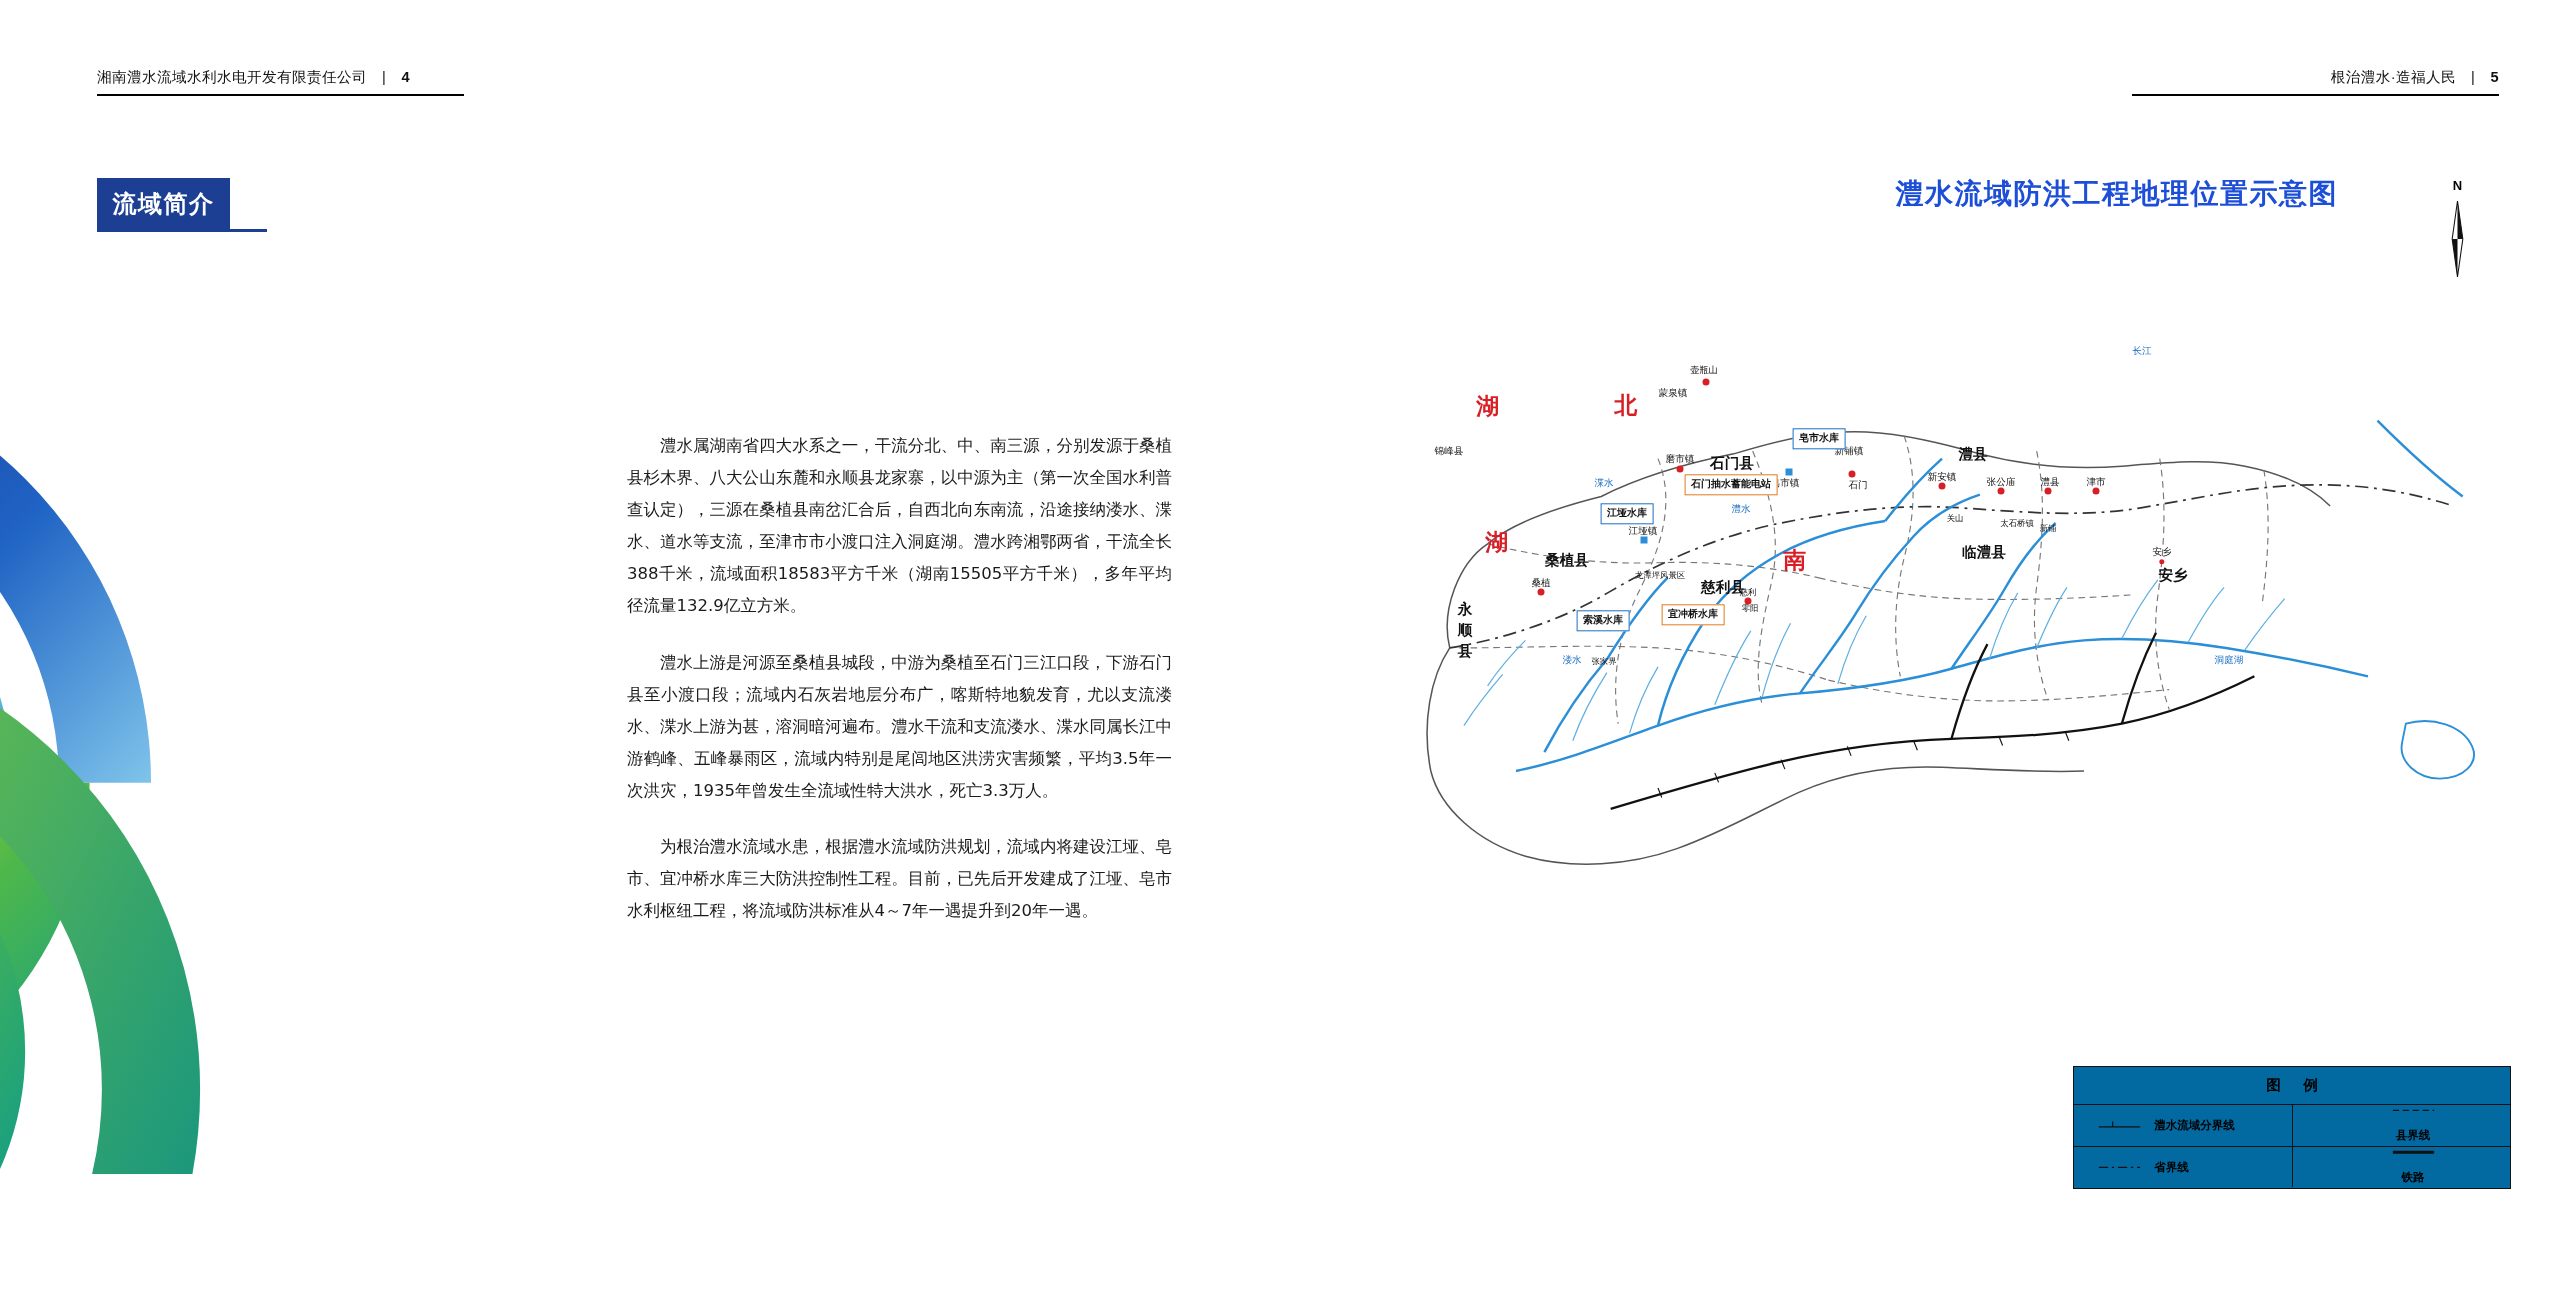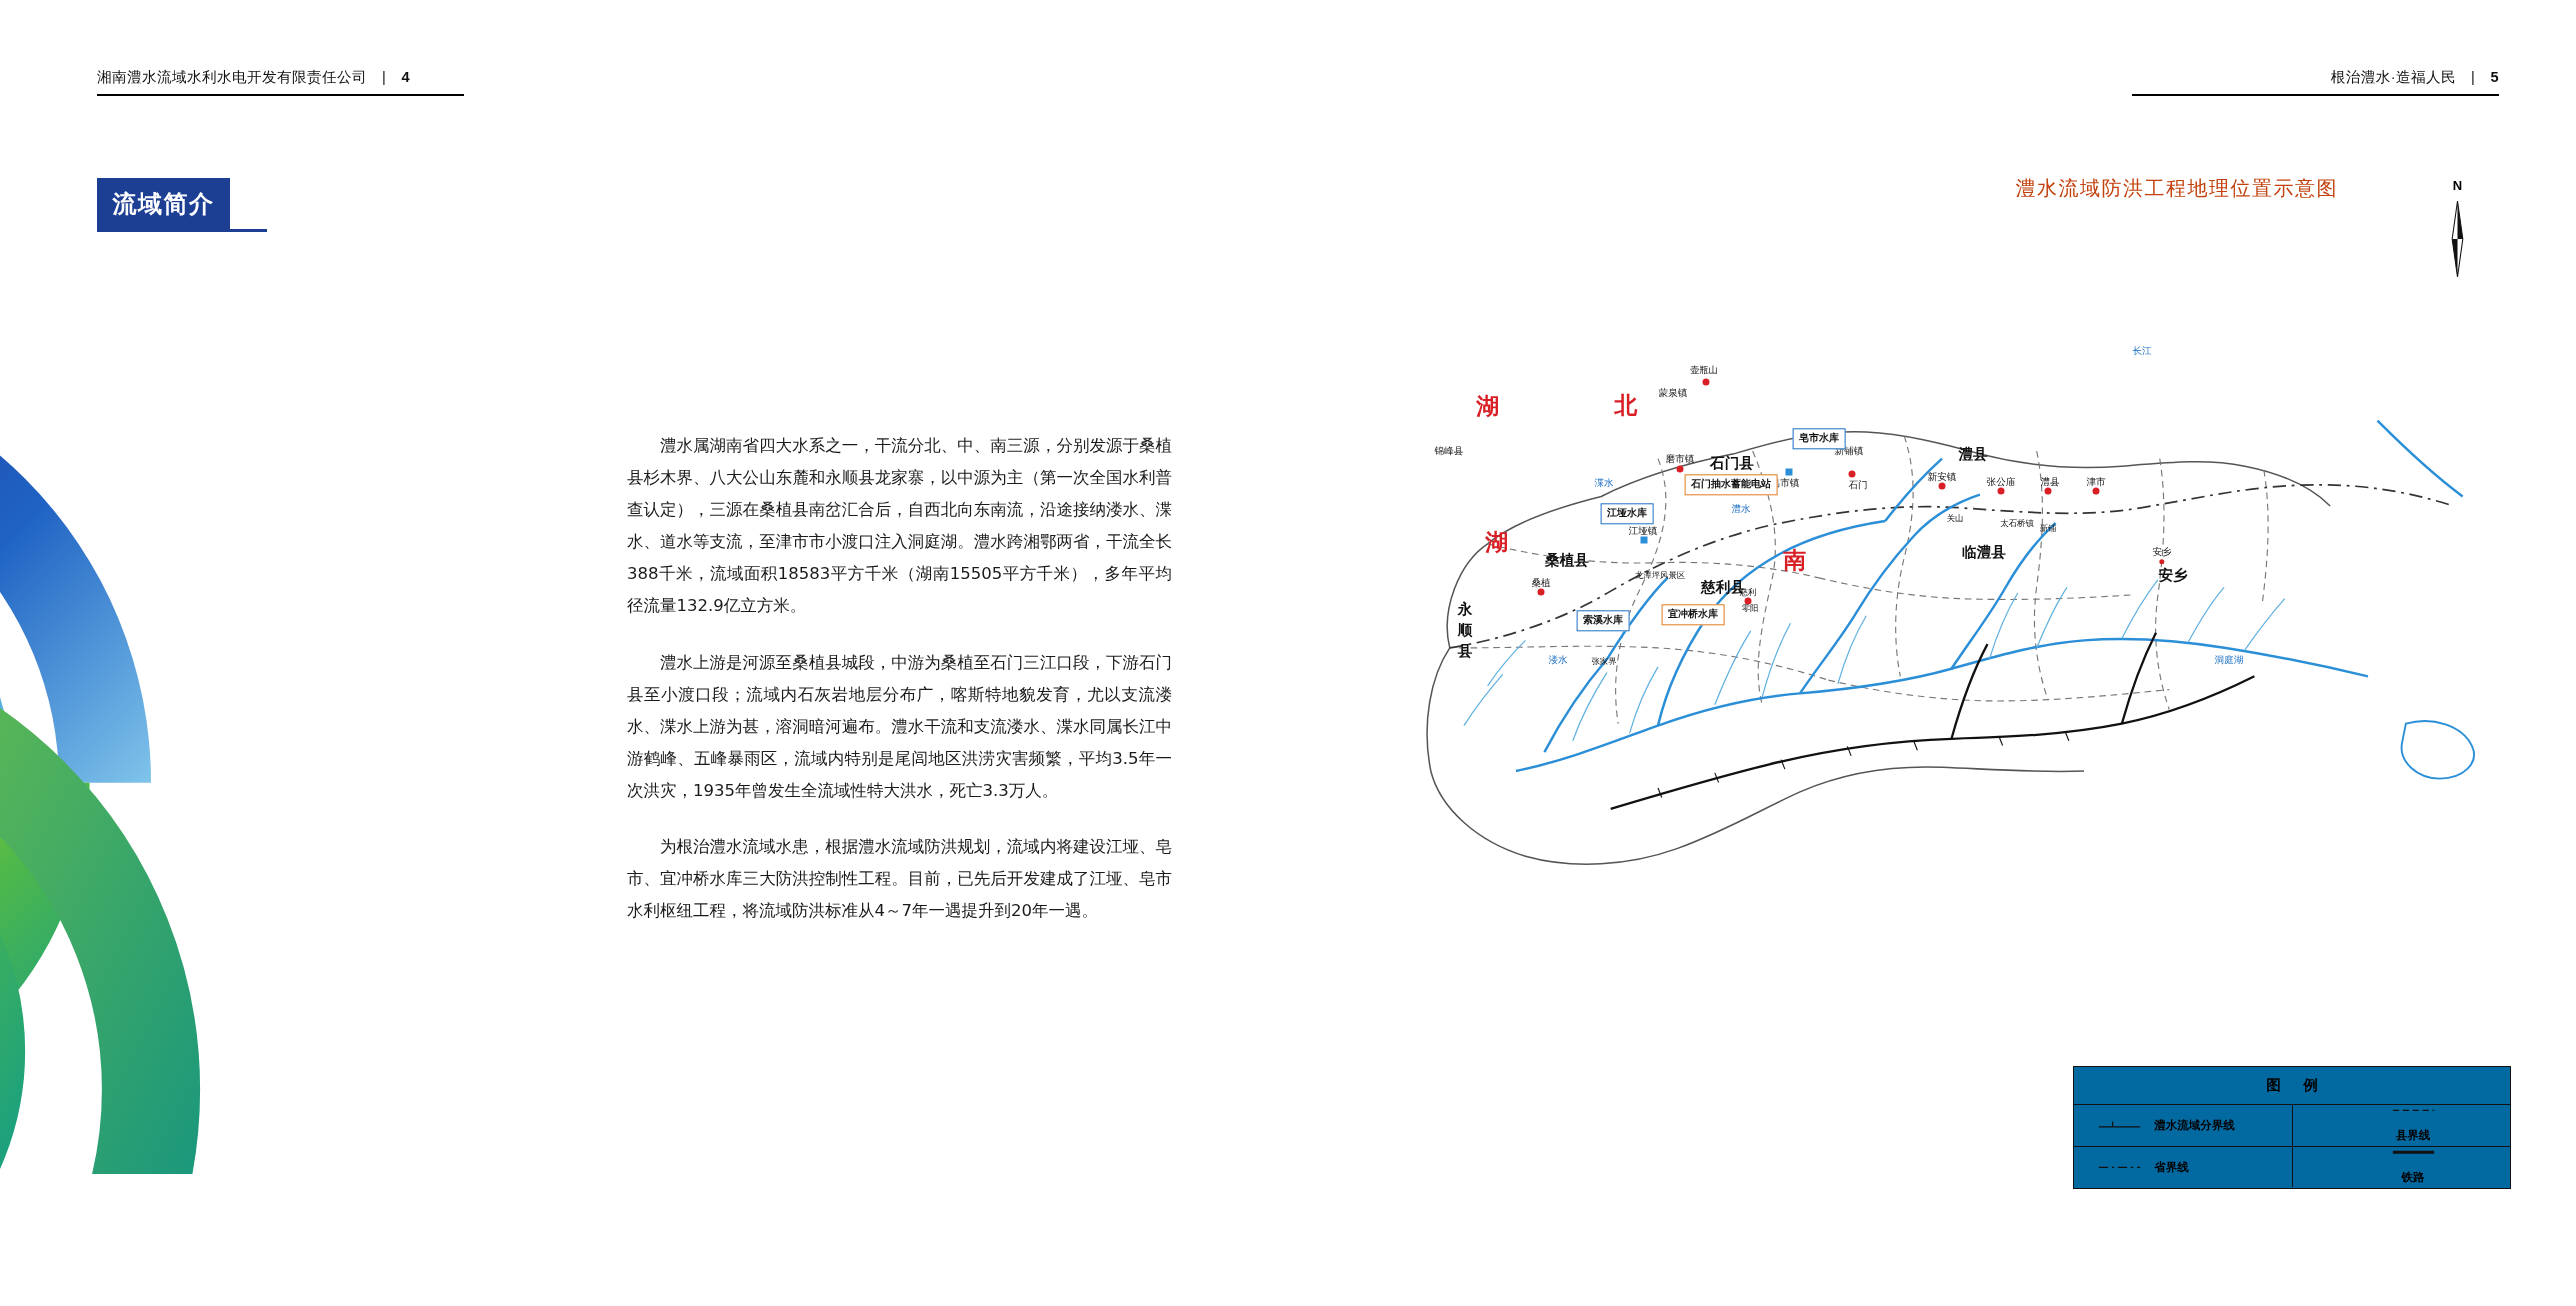--- a/index.html
+++ b/index.html
@@ -59,22 +59,22 @@
     line-height: 32px;
     color: #1a1a1a;
     text-align: justify;
   }
   .bodycol p { margin: 0 0 24.6px 0; text-indent: 2em; }
   .bodycol p:last-child { margin-bottom: 0; }
 
   
   .map-title {
     position: absolute; right: 238px; top: 175px;
-    font-size: 20px; font-weight: 400; letter-spacing: 1.5px;
-    color: #c2410c; white-space: nowrap;
+    font-size: 28px; font-weight: 700; letter-spacing: 1.5px;
+    color: #1d4ed8; white-space: nowrap;
   }
   .compass {
     position: absolute; right: 98px; top: 178px; width: 41px; height: 107px;
     text-align: center;
   }
   .compass .n-label { font-size: 13px; font-weight: 700; display: block; margin-bottom: 3.1px; }
 
   
   .map-wrap {
     position: absolute; left: 1374px; top: 322px;
@@ -340,21 +340,21 @@
     <div class="mlab town" style="left:788px; top:230px;">安乡</div>
     <div class="mlab tiny" style="left:374px;  top:270px;">慈利</div>
     <div class="mlab tiny" style="left:376px;  top:286px;">零阳</div>
     <div class="mlab tiny" style="left:230px;  top:339px;">张家界</div>
 
     <div class="mlab hill" style="left:330px;  top:48px;">壶瓶山</div>
     <div class="mlab water" style="left:855px; top:338px;">洞庭湖</div>
 
     <div class="mlab water" style="left:768px; top:29px;">长江</div>
     <div class="mlab water" style="left:367px;  top:187px;">澧水</div>
-    <div class="mlab water" style="left:184px;  top:338px;">溇水</div>
+    <div class="mlab water" style="left:198px;  top:338px;">溇水</div>
     <div class="mlab water" style="left:230px;  top:161px;">渫水</div>
 
     <div class="callout" style="left:445px; top:117px;">皂市水库</div>
     <div class="callout orange" style="left:357px; top:163px;">石门抽水蓄能电站</div>
     <div class="callout" style="left:253px; top:192px;">江垭水库</div>
     <div class="callout orange" style="left:319px; top:293px;">宜冲桥水库</div>
     <div class="callout" style="left:229px; top:299px;">索溪水库</div>
   </div>
 
   <div class="legend">

